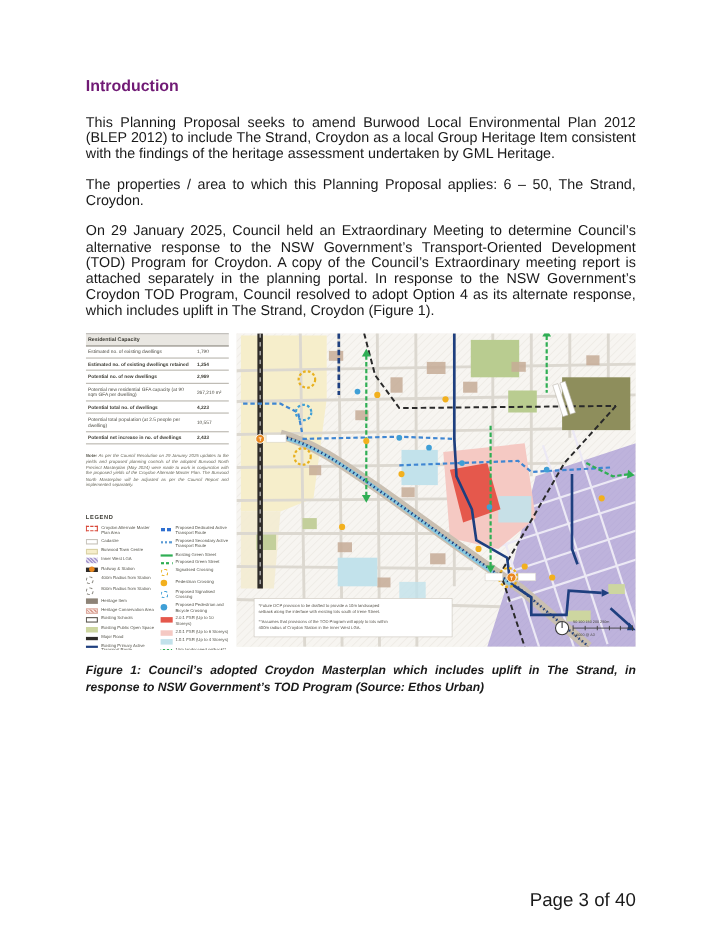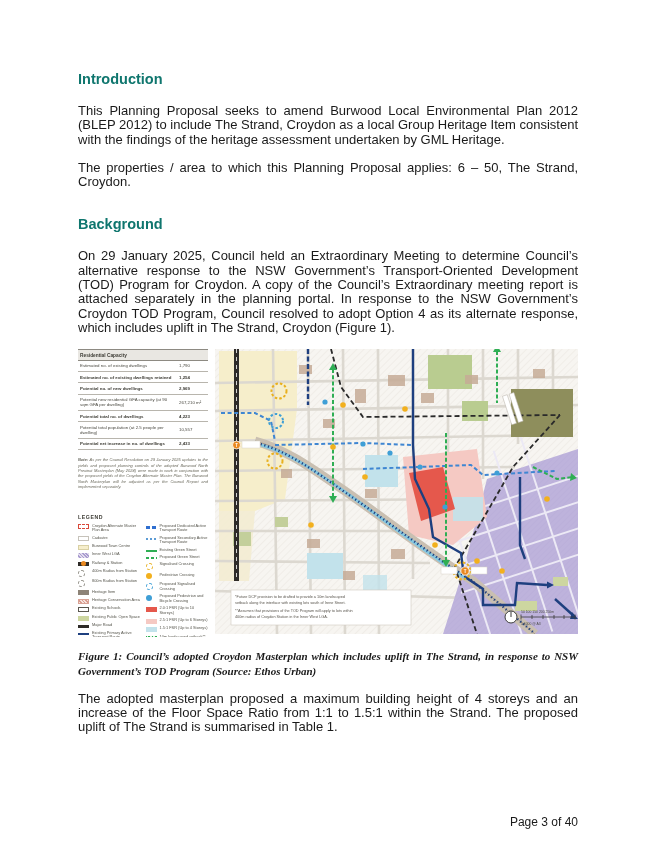--- a/index.html
+++ b/index.html
@@ -1,23 +1,23 @@
 <!DOCTYPE html>
 <html><head>
 <meta charset="utf-8">
 <style>
   html,body{margin:0;padding:0;background:#fff;}
   .page{position:relative;width:656px;height:849px;background:#ffffff;overflow:hidden;
         font-family:"Liberation Sans","DejaVu Sans",sans-serif;color:#1a1a1a;}
   .content{position:absolute;left:78px;top:70px;width:500px;}
-  h1.doc-h{font-size:14.5px;font-weight:bold;margin:0 0 16px 0;line-height:18px;color:#0f766e;}
+  h1.doc-h{font-size:14.5px;font-weight:bold;margin:0 0 16px 0;line-height:18px;color:#701a75;}
   h1.doc-h.second{margin-top:26px;}
   p.body{font-size:13px;line-height:14.3px;text-align:justify;margin:0 0 14px 0;}
-  p.caption{font-size:11px;line-height:14.3px;font-weight:bold;font-style:italic;text-align:justify;margin:12px 0 14px 0;font-family:Liberation Serif, serif;}
-  .footer{position:absolute;right:78px;bottom:20px;font-size:12px;color:#1a1a1a;}
+  p.caption{font-size:11px;line-height:14.3px;font-weight:bold;font-style:italic;text-align:justify;margin:12px 0 14px 0;}
+  .footer{position:absolute;right:78px;bottom:20px;font-size:17px;color:#1a1a1a;}
 
   
   figure.fig{display:flex;margin:10px 0 0 0;padding:0;height:288px;overflow:hidden;}
   .left-panel{width:130px;margin-right:7px;flex:0 0 130px;}
   .map-wrap{width:363px;height:285px;flex:0 0 363px;background:#f6f4f0;}
 
   
   .captable{width:100%;border-top:1.2px solid #8d8a82;font-size:4.4px;color:#4c4b43;}
   .captable .th{font-weight:bold;font-size:4.8px;background:#e9e7e2;color:#3d3c35;
                 padding:2.4px 2px;border-bottom:1px solid #8d8a82;}
@@ -67,21 +67,20 @@
 </head>
 <body>
 
 <div class="page">
   <div class="content">
 
     <h1 class="doc-h">Introduction</h1>
     <p class="body">This Planning Proposal seeks to amend Burwood Local Environmental Plan 2012 (BLEP 2012) to include The Strand, Croydon as a local Group Heritage Item consistent with the findings of the heritage assessment undertaken by GML Heritage.</p>
     <p class="body">The properties / area to which this Planning Proposal applies: 6 – 50, The Strand, Croydon.</p>
 
-    <h1 class="doc-h second">Background</h1>
     <p class="body">On 29 January 2025, Council held an Extraordinary Meeting to determine Council’s alternative response to the NSW Government’s Transport-Oriented Development (TOD) Program for Croydon. A copy of the Council’s Extraordinary meeting report is attached separately in the planning portal. In response to the NSW Government’s Croydon TOD Program, Council resolved to adopt Option 4 as its alternate response, which includes uplift in The Strand, Croydon (Figure 1).</p>
 
     <figure class="fig">
       <div class="left-panel">
 
         <div class="captable">
           <div class="th">Residential Capacity</div>
           <div class="trow">
             <span class="lab">Estimated no. of existing dwellings</span>
             <span class="val">1,790</span>
@@ -405,17 +404,16 @@
                 <line x1="360" y1="265.5" x2="360" y2="270.5"></line>
             </g>
             <text x="306" y="263.5" font-size="3.4" fill="#4a4a44">50   100   150   200   250m</text>
             <text x="306" y="275.5" font-size="3.4" fill="#4a4a44">1:6000 @ A3</text>
           </g>
         </svg>
       </div>
     </figure>
 
     <p class="caption">Figure 1: Council’s adopted Croydon Masterplan which includes uplift in The Strand, in response to NSW Government’s TOD Program (Source: Ethos Urban)</p>
-    <p class="body">The adopted masterplan proposed a maximum building height of 4 storeys and an increase of the Floor Space Ratio from 1:1 to 1.5:1 within the Strand. The proposed uplift of The Strand is summarised in Table 1.</p>
   </div>
 
   <div class="footer">Page 3 of 40</div>
 </div>
 
 </body></html>

